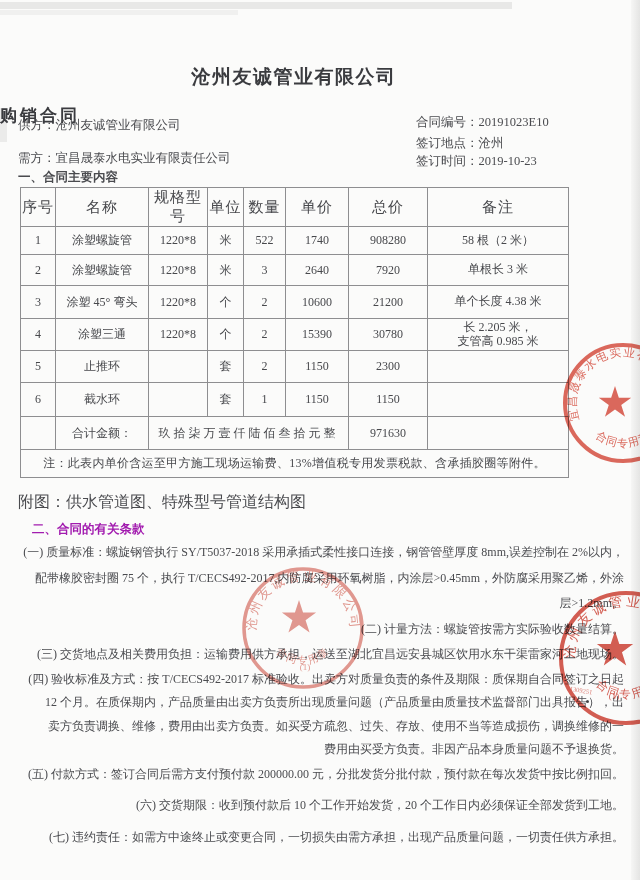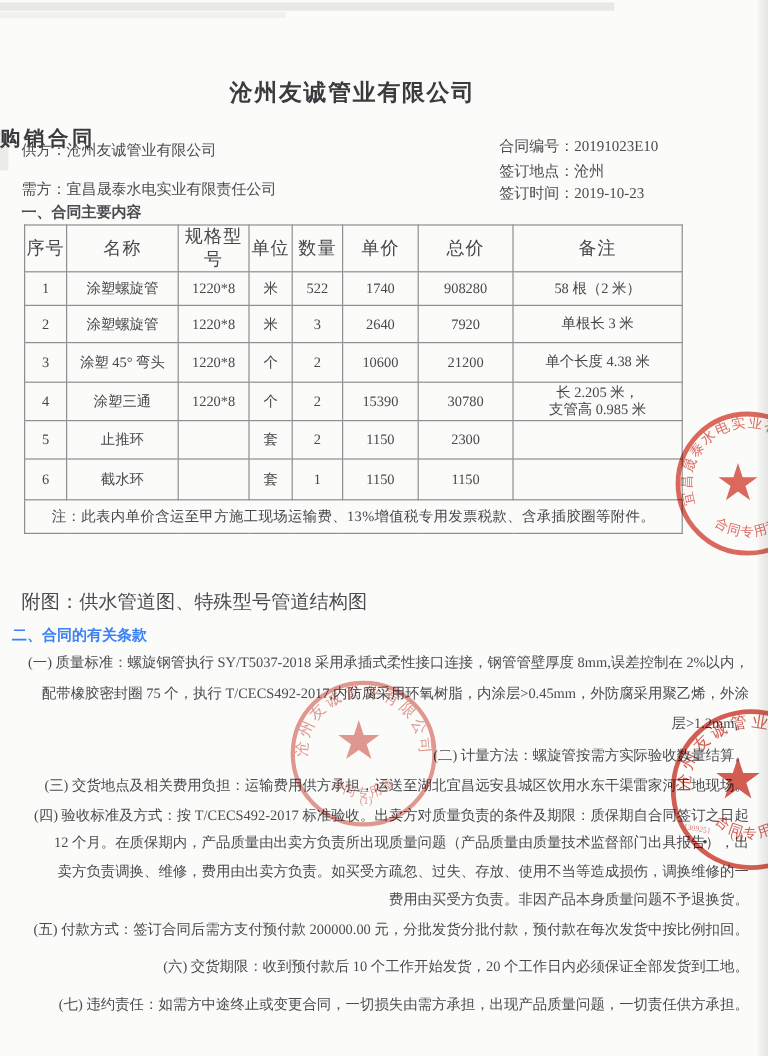--- a/index.html
+++ b/index.html
@@ -34,21 +34,21 @@
       padding:0;font-size:12px;font-weight:normal;color:#47484c;overflow:hidden;}
   table.items th{font-size:15px;letter-spacing:1px;}
   tr.h-header{height:30px;} tr.h-r0{height:28px;} tr.h-r1{height:31px;}
   tr.h-r2{height:33px;} tr.h-r3{height:32px;} tr.h-r4{height:32px;}
   tr.h-r5{height:34px;} tr.h-total{height:33px;} tr.h-note{height:28px;}
   td.col-remark{white-space:pre-line;font-size:11.5px;line-height:13.5px;}
   td.words{letter-spacing:3px;}
   td.note-cell{text-align:left;padding-left:5px;font-size:11.5px;letter-spacing:.3px;}
 
   .attach{position:absolute;left:18px;top:492px;font-size:16px;color:#4a4b4f;}
-  .sec2{position:absolute;left:10px;top:521px;font-size:12.5px;font-weight:600;color:#3b82f6;}
+  .sec2{position:absolute;left:32px;top:521px;font-size:12.5px;font-weight:600;color:#a21caf;}
 
   
   .terms{position:absolute;left:16px;top:540px;width:608px;font-size:12px;
          color:#4a4b4f;}
   .terms p{margin:0;line-height:25.5px;white-space:pre-line;text-align:right;}
   .terms p.tight{line-height:23.5px;}
   .terms p.mt{margin-top:6px;}
 
   
   .stamp{position:absolute;mix-blend-mode:multiply;pointer-events:none;}
@@ -155,20 +155,27 @@
       <tr class="h-r5">
         <td>6</td>
         <td>截水环</td>
         <td></td>
         <td>套</td>
         <td>1</td>
         <td>1150</td>
         <td>1150</td>
         <td class="col-remark"></td>
       </tr>
+      <tr class="h-total">
+        <td></td>
+        <td>合计金额：</td>
+        <td class="words" colspan="4">玖拾柒万壹仟陆佰叁拾元整</td>
+        <td>971630</td>
+        <td></td>
+      </tr>
       <tr class="h-note">
         <td class="note-cell" colspan="8">注：此表内单价含运至甲方施工现场运输费、13%增值税专用发票税款、含承插胶圈等附件。</td>
       </tr>
     </tbody>
   </table>
 
   <div class="attach">附图：供水管道图、特殊型号管道结构图</div>
   <div class="sec2">二、合同的有关条款</div>
 
   <div class="terms">

